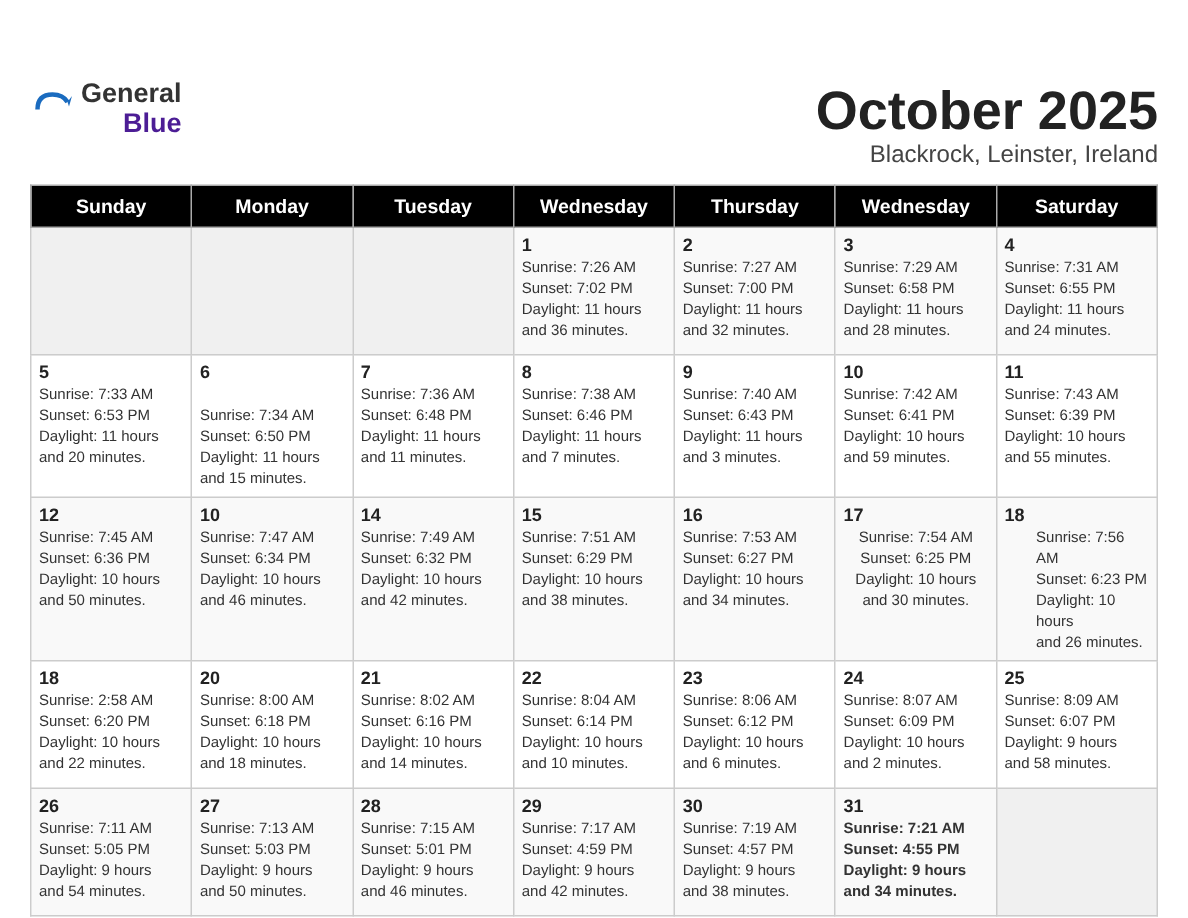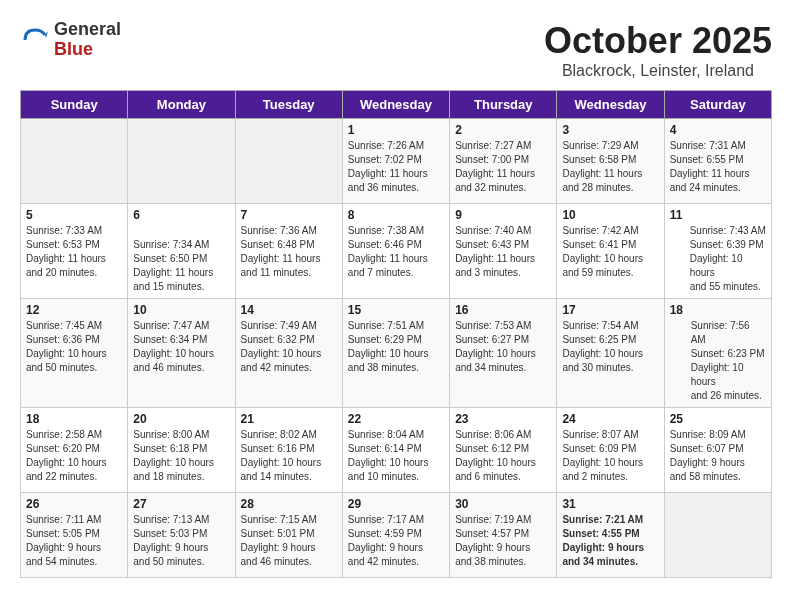--- a/index.html
+++ b/index.html
@@ -8,64 +8,66 @@
       background: #fff;
       width: 792px;
       min-height: 612px;
       padding: 20px;
     }
     .header {
       display: flex;
       justify-content: space-between;
       align-items: flex-start;
       margin-bottom: 10px;
+      margin-top: 33px;
     }
     .logo {
       display: flex;
       align-items: center;
     }
     .logo-text {
       display: flex;
       flex-direction: column;
       line-height: 1.1;
     }
     .logo-general {
       font-size: 18px;
       font-weight: bold;
       color: #333;
     }
     .logo-blue {
       font-size: 18px;
       font-weight: bold;
-      color: #b91c1c;
+      color: #4c1d95;
+      text-align: right;
     }
     .logo-icon {
       width: 30px;
       height: 30px;
       margin-right: 4px;
     }
     .title-block {
-      text-align: center;
+      text-align: right;
     }
     .month-title {
       font-size: 36px;
       font-weight: bold;
       color: #222;
     }
     .subtitle {
       font-size: 16px;
       color: #444;
     }
     table {
       width: 100%;
       border-collapse: collapse;
       table-layout: fixed;
     }
     thead tr th {
-      background-color: #4c1d95;
+      background-color: #000000;
       color: white;
       text-align: center;
       padding: 6px 4px;
       font-size: 13px;
       font-weight: bold;
       border: 1px solid #aaa;
     }
     tbody tr td {
       border: 1px solid #ccc;
       vertical-align: top;
@@ -197,21 +199,21 @@
         </td>
         <td>
           <span class="day-number">10</span>
           <div class="day-info" style="white-space: pre-line;">Sunrise: 7:42 AM
 Sunset: 6:41 PM
 Daylight: 10 hours
 and 59 minutes.</div>
         </td>
         <td>
           <span class="day-number">11</span>
-          <div class="day-info" style="white-space: pre-line; margin-left: 20px;">Sunrise: 7:43 AM
+          <div class="day-info" style="white-space: pre-line;">Sunrise: 7:43 AM
 Sunset: 6:39 PM
 Daylight: 10 hours
 and 55 minutes.</div>
         </td>
       </tr>
       <tr>
         <td>
           <span class="day-number">12</span>
           <div class="day-info" style="white-space: pre-line;">Sunrise: 7:45 AM
 Sunset: 6:36 PM
@@ -241,21 +243,21 @@
         </td>
         <td>
           <span class="day-number">16</span>
           <div class="day-info" style="white-space: pre-line;">Sunrise: 7:53 AM
 Sunset: 6:27 PM
 Daylight: 10 hours
 and 34 minutes.</div>
         </td>
         <td>
           <span class="day-number">17</span>
-          <div class="day-info" style="white-space: pre-line;">Sunrise: 7:54 AM
+          <div class="day-info" style="white-space: pre-line; text-align: center;">Sunrise: 7:54 AM
 Sunset: 6:25 PM
 Daylight: 10 hours
 and 30 minutes.</div>
         </td>
         <td>
           <span class="day-number">18</span>
           <div class="day-info" style="white-space: pre-line; margin-left: 21px;">Sunrise: 7:56 AM
 Sunset: 6:23 PM
 Daylight: 10 hours
 and 26 minutes.</div>

